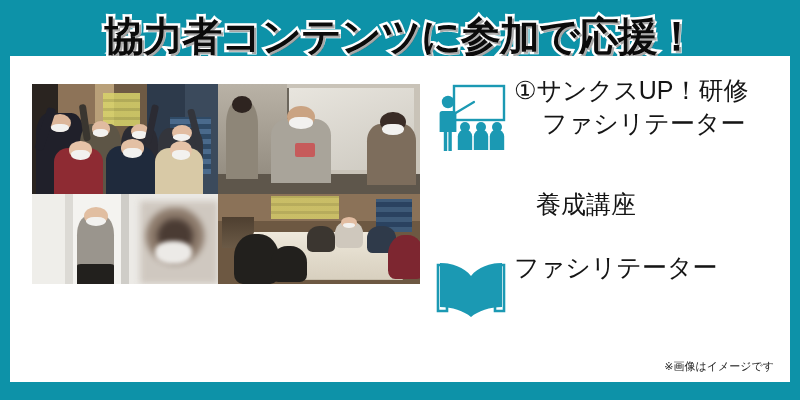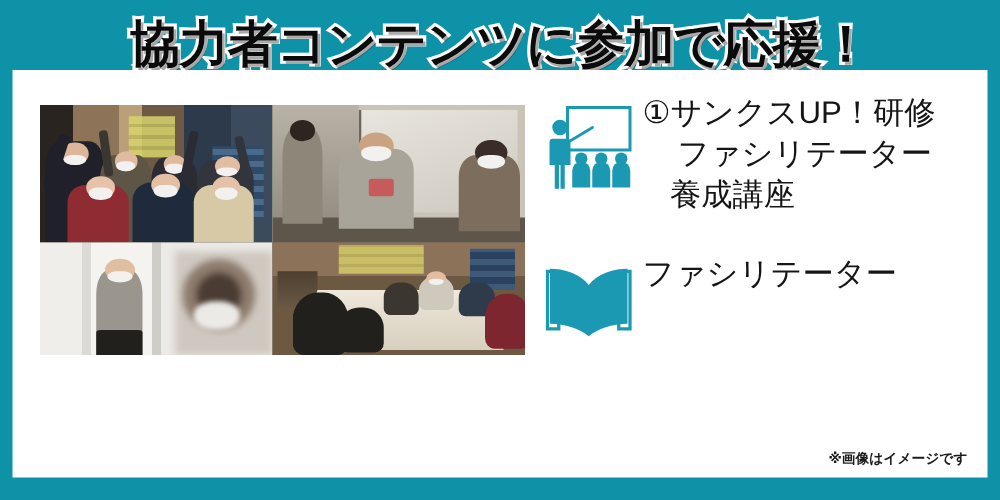--- a/index.html
+++ b/index.html
@@ -215,29 +215,29 @@
     line-height: 1.32;
     color: #151515;
     letter-spacing: 0px;
     white-space: nowrap;
   }
   .benefit-text .line {
     display: block;
   }
   .benefit-text .indent1 { padding-left: 28px; }
   .benefit-text .indent2 { padding-left: 14px; }
-  .benefit-text .indent3 { padding-left: 22px; }
+  .benefit-text .indent3 { padding-left: 22px; margin-top: 48px; }
 
   
   .footnote {
     position: absolute;
     right: 16px;
     bottom: 8px;
     font-size: 11px;
-    font-weight: bold;
+    font-weight: normal;
     color: #1c1c1c;
     letter-spacing: 0px;
     text-align: right;
   }
 </style>
 </head>
 <body>
 
 <div class="banner">
 

